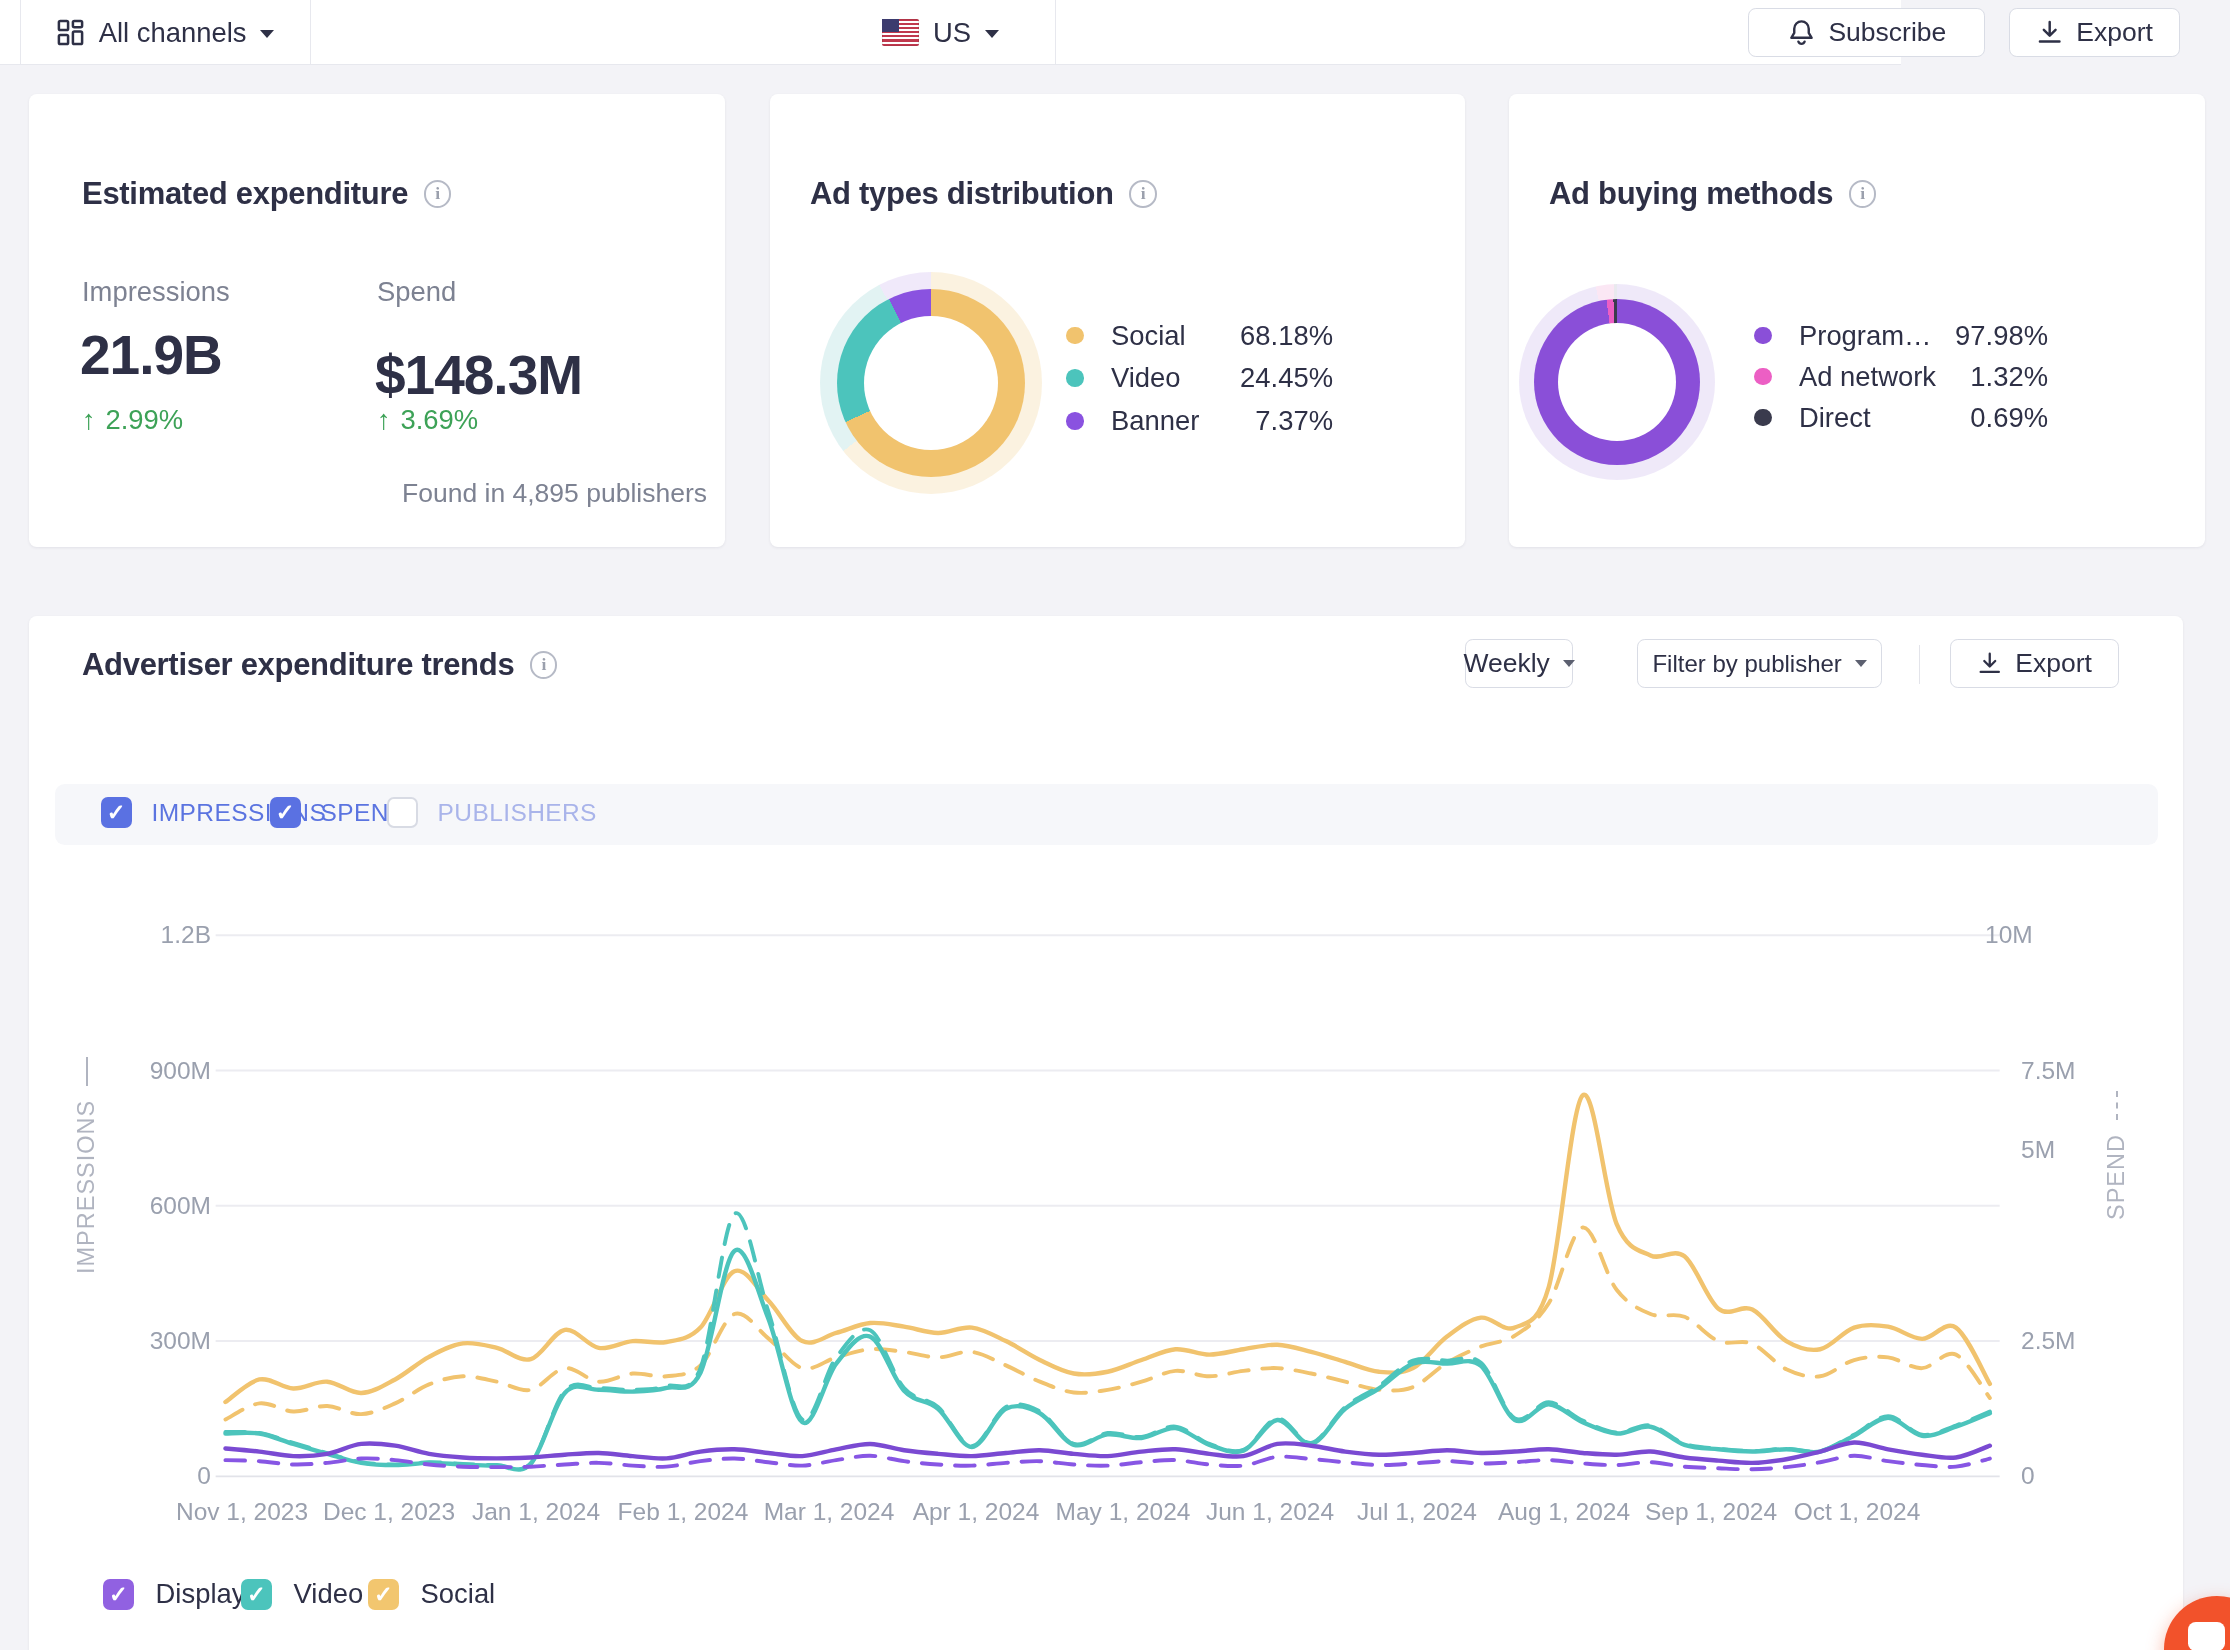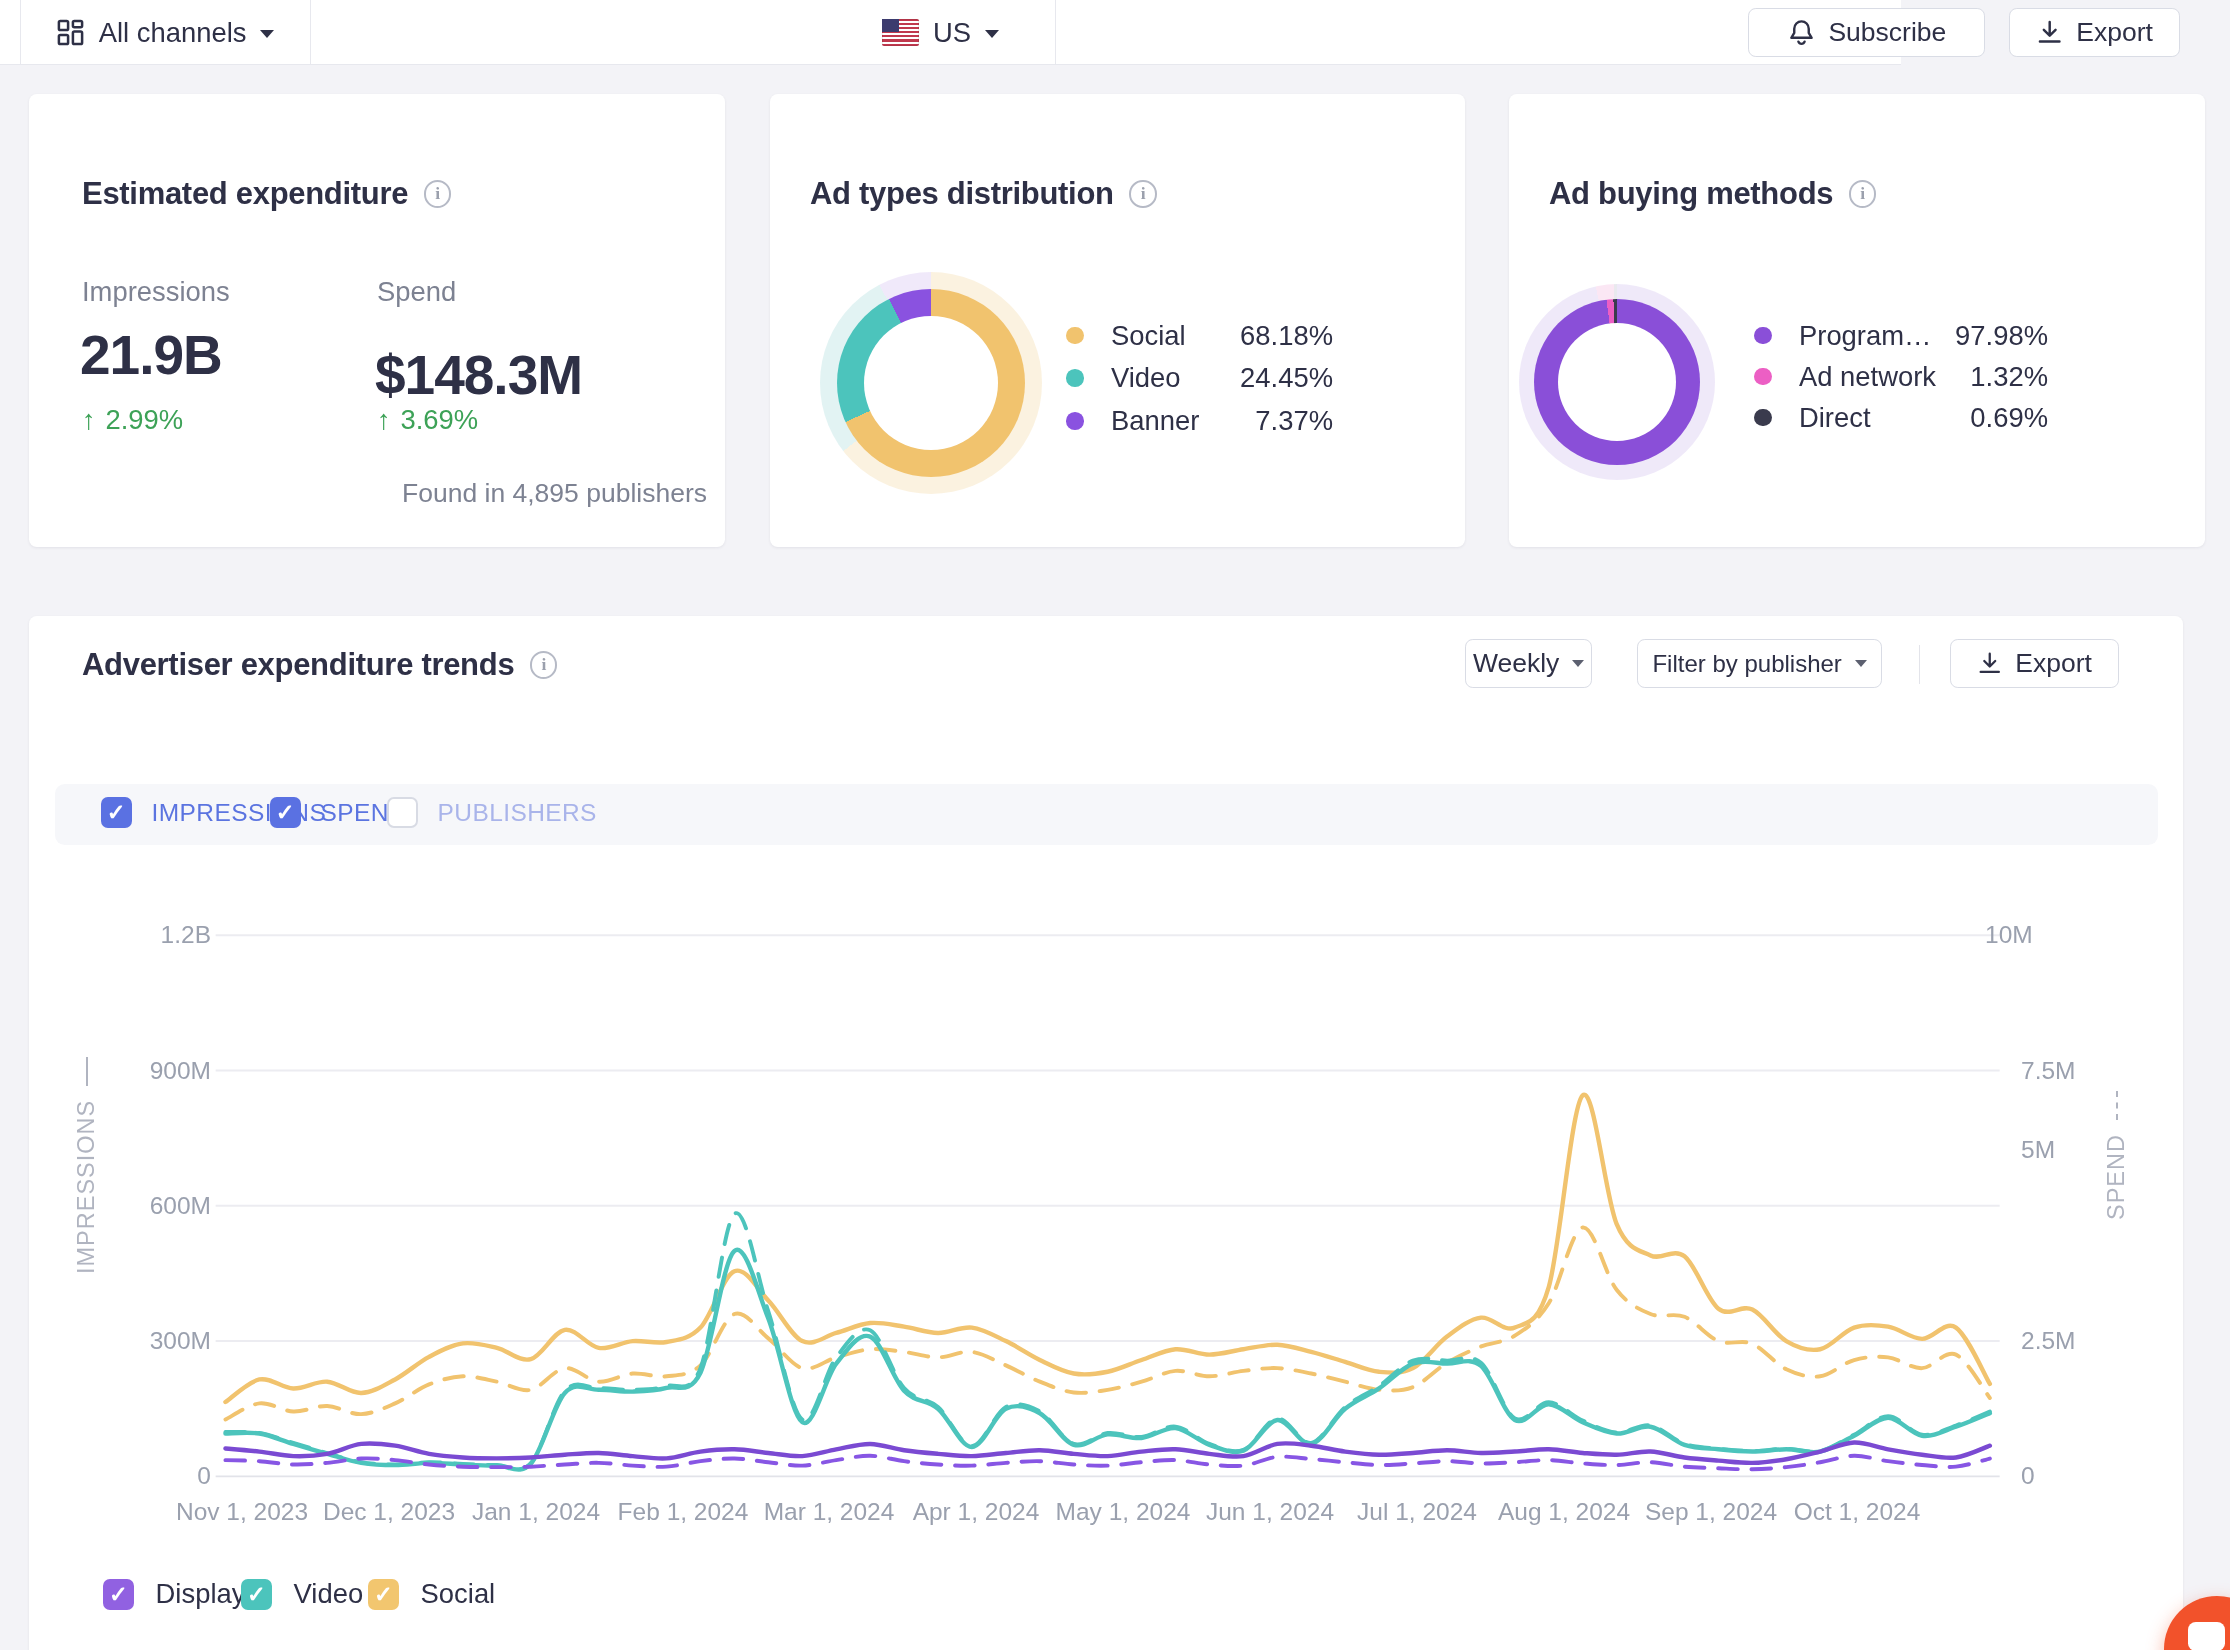--- a/index.html
+++ b/index.html
@@ -178,21 +178,21 @@
       <span class="d-label">Direct</span>
       <span class="d-val">0.69%</span>
     </div>
   </div>
 
 <div class="card" style="left:29px; top:616px; width:2154px; height:1068px;"></div>
 <div class="card-title" style="left:82px; top:647px;">
   <span>Advertiser expenditure trends</span>
   <span class="info">i</span>
 </div>
-<div class="btn" style="left:1465px; top:639px; width:127px;">
+<div class="btn" style="left:1465px; top:639px; width:108px;">
   <span>Weekly</span>
   <span class="caret" style="width:0;height:0;border-left:6.9px solid transparent;border-right:6.9px solid transparent;border-top:7.8px solid #5c6070;"></span>
 </div>
 <div class="btn" style="left:1637px; top:639px; width:245px;">
   <span style="font-size:24px;">Filter by publisher</span>
   <span class="caret" style="width:0;height:0;border-left:6.9px solid transparent;border-right:6.9px solid transparent;border-top:7.8px solid #5c6070;"></span>
 </div>
 <div class="vdivider" style="left:1919px; top:645px; height:39px;"></div>
 <div class="btn" style="left:1950px; top:639px; width:169px;">
   <svg class="ic" width="25.5" height="25.5" viewBox="0 0 28 28">

